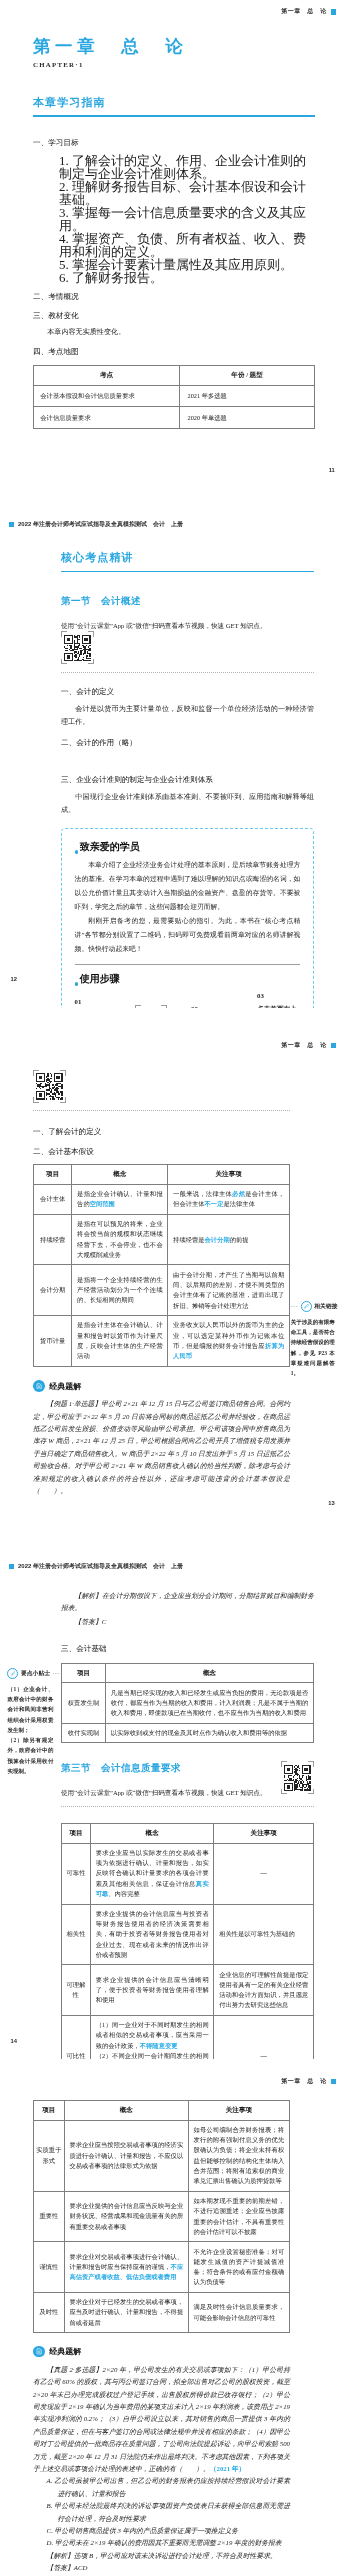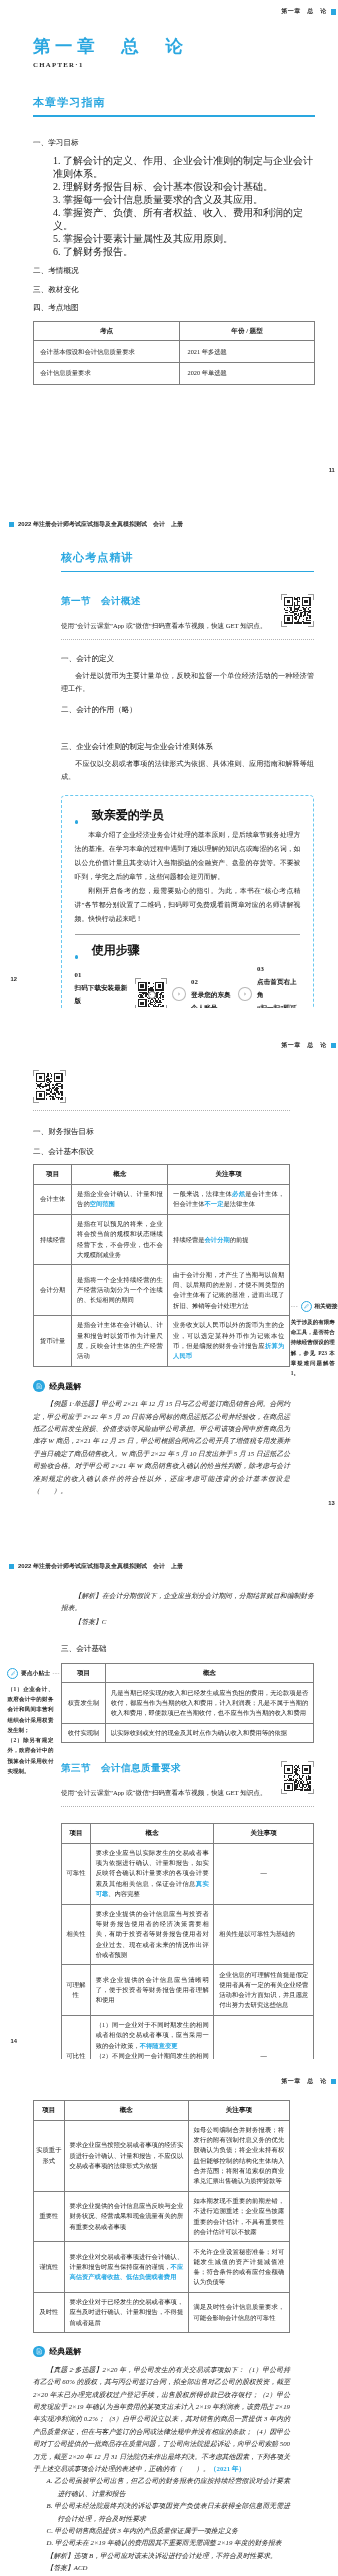--- a/index.html
+++ b/index.html
@@ -21,21 +21,21 @@
              font-size:17.4px;color:var(--accent);letter-spacing:4.7px;}
   .h-chsub{font-weight:bold;font-size:6.8px;letter-spacing:1.3px;color:#2b2b2b;margin-top:2.6px;}
   .h-big{font-family:"Liberation Sans","DejaVu Sans",sans-serif;font-weight:bold;
          font-size:11px;color:var(--accent);letter-spacing:1.1px;}
   .rule{height:1.3px;background:var(--accent);margin-top:5.8px;}
   .h-sec{font-family:"Liberation Sans","DejaVu Sans",sans-serif;font-weight:bold;
          font-size:9.5px;color:var(--accent);letter-spacing:0.5px;}
   .h3{font-weight:normal;font-size:7.6px;color:#111;}
   
   .para{font-size:7.1px;line-height:13px;text-align:justify;text-indent:2em;margin:0;}
-  .list-line{font-size:10px;line-height:13px;margin-left:2em;}
+  .list-line{font-size:13px;line-height:13px;margin-left:2em;}
   .scan{font-size:6.6px;line-height:11.6px;}
   .dotsep{border-top:1.1px dotted #b3b3b3;}
   .kai{font-style:italic;font-size:6.8px;line-height:12.4px;text-align:justify;color:#222;}
   .kai.ind{text-indent:2em;}
   .hl{color:var(--hl);font-weight:bold;font-style:normal;}
   td .hl{font-weight:bold;}
   
   table{border-collapse:collapse;width:100%;font-size:6.3px;line-height:10.3px;
         border-top:0.8px solid #5e5e5e;border-bottom:0.8px solid #5e5e5e;}
   th,td{border:0.5px solid #7e7e7e;}
@@ -68,22 +68,22 @@
   .mnote{position:absolute;font-size:5.5px;line-height:10.3px;text-align:justify;
          font-weight:bold;color:#2a2a2a;}
   .mlabel{display:flex;align-items:center;gap:2.6px;white-space:nowrap;
           font-family:"Liberation Sans","DejaVu Sans",sans-serif;
           font-weight:bold;font-size:5.8px;color:#222;margin-bottom:4.7px;}
   .ring{width:9px;height:9px;border-radius:50%;border:0.8px solid var(--accent);flex:none;
         display:inline-flex;align-items:center;justify-content:center;background:#fff;}
   .dashes{color:#9a9a9a;letter-spacing:0.5px;font-weight:normal;}
   
   .dbox{border:0.8px dashed #69c8ef;border-radius:4.2px;padding:10.5px 12.6px 11.6px;}
-  .btitle{display:flex;align-items:flex-end;gap:14px;font-family:"Liberation Sans","DejaVu Sans",sans-serif;
-          font-weight:bold;font-size:12px;color:#111;}
+  .btitle{display:flex;align-items:flex-end;gap:2px;font-family:"Liberation Sans","DejaVu Sans",sans-serif;
+          font-weight:bold;font-size:10px;color:#111;}
   .dot{width:3.2px;height:3.2px;border-radius:50%;background:var(--accent);flex:none;}
   .boxp{font-size:6.8px;line-height:14px;text-align:justify;text-indent:2em;margin:0;}
   .innerhr{border:none;border-top:1.1px solid #9e9e9e;margin:8px 0 6.8px;}
   .steps{display:flex;align-items:center;gap:5.3px;margin-top:3.2px;}
   .step{font-weight:bold;font-size:6.6px;line-height:13px;}
   .step .no{font-size:6.8px;}
   .arrowc{width:11.6px;height:11.6px;border-radius:50%;border:0.8px solid #b8b8b8;flex:none;
           display:flex;align-items:center;justify-content:center;color:#9a9a9a;
           font-family:"DejaVu Sans",sans-serif;font-size:6.8px;font-weight:bold;padding-bottom:0.5px;}
   .optline{padding-left:3.6em;text-indent:-1.6em;}
@@ -110,20 +110,21 @@
       <div class="list-line">2. 理解财务报告目标、会计基本假设和会计基础。</div>
       <div class="list-line">3. 掌握每一会计信息质量要求的含义及其应用。</div>
       <div class="list-line">4. 掌握资产、负债、所有者权益、收入、费用和利润的定义。</div>
       <div class="list-line">5. 掌握会计要素计量属性及其应用原则。</div>
       <div class="list-line">6. 了解财务报告。</div>
     </div>
 
     <div class="h3" style="margin-top:8.4px;">二、考情概况</div>
 
     <div class="h3" style="margin-top:8.4px;">三、教材变化</div>
+    <p class="para" style="margin-top:5.3px;">本章内容无实质性变化。</p>
 
     <div class="h3" style="margin-top:8.4px;">四、考点地图</div>
     <table style="margin-top:7.4px;">
       <tbody>
           <tr>
         <th style="width:52%;">考点</th>
         <th>年份 / 题型</th>
       </tr>
       <tr>
         <td style="padding:5.3px 6.3px;text-align:left;">会计基本假设和会计信息质量要求</td>
@@ -142,21 +143,21 @@
 <div class="page" style="height:513px;">
   <div class="hdr hdr-l" style="top:25px;">
     <span class="sq"></span>
     <span>2022 年注册会计师考试应试指导及全真模拟测试　会计　上册</span>
   </div>
 
   <div style="margin:0 25px 0 61px;padding-top:55px;">
     <div class="h-big">核心考点精讲</div>
     <div class="rule"></div>
 
-    <div class="secrow" style="margin-top:22px;">
+    <div class="secrow" style="margin-top:22px;flex-direction:column;">
       <div style="padding-top:1.1px;">
         <div class="h-sec">第一节　会计概述</div>
         <div class="scan" style="margin-top:11.6px;">使用“会计云课堂”App 或“微信”扫码查看本节视频，快速 GET 知识点。</div>
       </div>
       <div class="qrwrap">
         <span class="corner c-tl"></span>
         <span class="corner c-tr"></span>
         <span class="corner c-bl"></span>
         <span class="corner c-br"></span>
         <span class="qr">
@@ -301,21 +302,21 @@
       </div>
     </div>
     <div class="dotsep" style="margin-top:7.4px;"></div>
 
     <div class="h3" style="margin-top:14.7px;">一、会计的定义</div>
     <p class="para" style="margin-top:5.3px;">会计是以货币为主要计量单位，反映和监督一个单位经济活动的一种经济管理工作。</p>
 
     <div class="h3" style="margin-top:9.5px;">二、会计的作用（略）</div>
 
     <div class="h3" style="margin-top:27px;">三、企业会计准则的制定与企业会计准则体系</div>
-    <p class="para" style="margin-top:5.3px;">不应仅以交易或者事项的法律形式为依据、具体准则、应用指南和解释等组成。</p>
+    <p class="para" style="margin-top:5.3px;">中国现行企业会计准则体系由基本准则、不要被吓到、应用指南和解释等组成。</p>
 
     <div class="dbox" style="margin-top:11.6px;">
       <div class="btitle">
         <span class="dot"></span>
         <span>致亲爱的学员</span>
       </div>
       <p class="boxp" style="margin-top:4.2px;">本章介绍了企业经济业务会计处理的基本原则，是后续章节账务处理方法的基准。在学习本章的过程中遇到了难以理解的知识点或晦涩的名词，如以公允价值计量且其变动计入当期损益的金融资产、盘盈的存货等。不要被吓到，学完之后的章节，这些问题都会迎刃而解。</p>
       <p class="boxp">刚刚开启备考的您，最需要贴心的指引。为此，本书在“核心考点精讲”各节都分别设置了二维码，扫码即可免费观看前两章对应的名师讲解视频。快快行动起来吧！</p>
       <hr class="innerhr">
       <div class="btitle">
@@ -644,21 +645,21 @@
                 <rect x="0" y="14" width="7" height="7"></rect>
                 <rect x="1" y="15" width="5" height="5" fill="#fff"></rect>
                 <rect x="2" y="16" width="3" height="3"></rect>
               </g>
             </svg>
           </span>
       </div>
     </div>
     <div class="dotsep" style="margin-top:7.4px;"></div>
 
-    <div class="h3" style="margin-top:16px;">一、财务报告目标</div>
+    <div class="h3" style="margin-top:16px;">一、了解会计的定义</div>
 
     <div class="h3" style="margin-top:9.5px;">二、会计基本假设</div>
     <table style="margin-top:7.4px;">
       <tbody>
           <tr>
         <th style="width:15%;">项目</th>
         <th style="width:37.5%;">概念</th>
         <th>关注事项</th>
       </tr>
       <tr>

